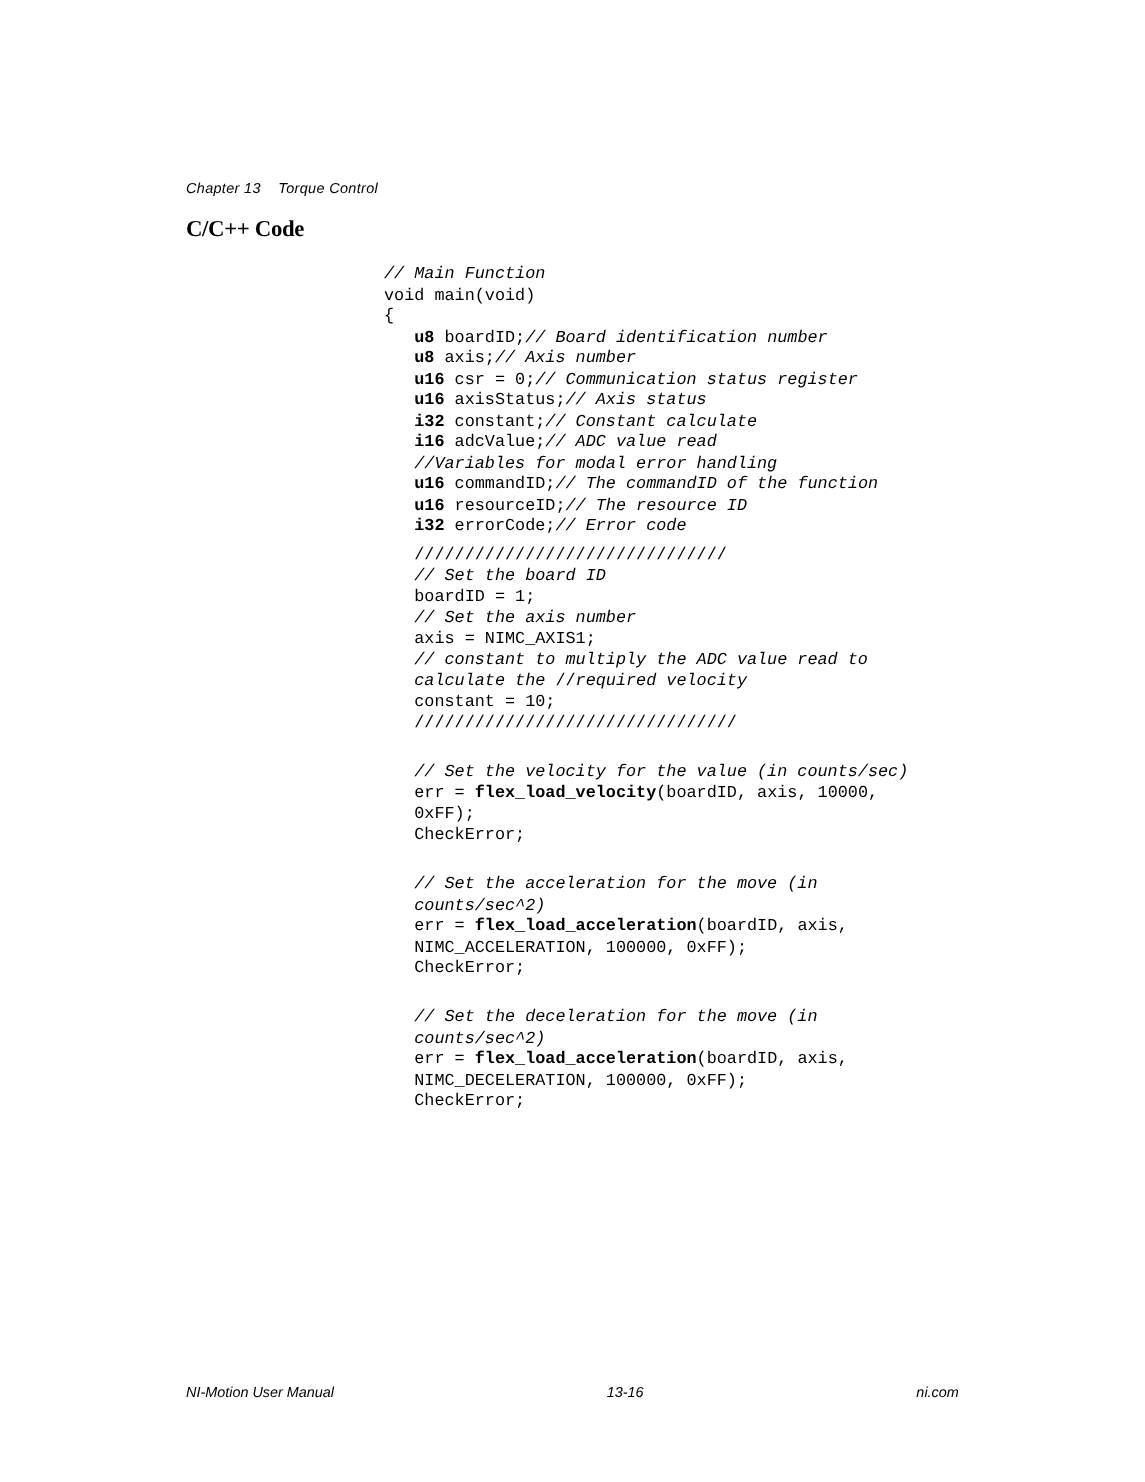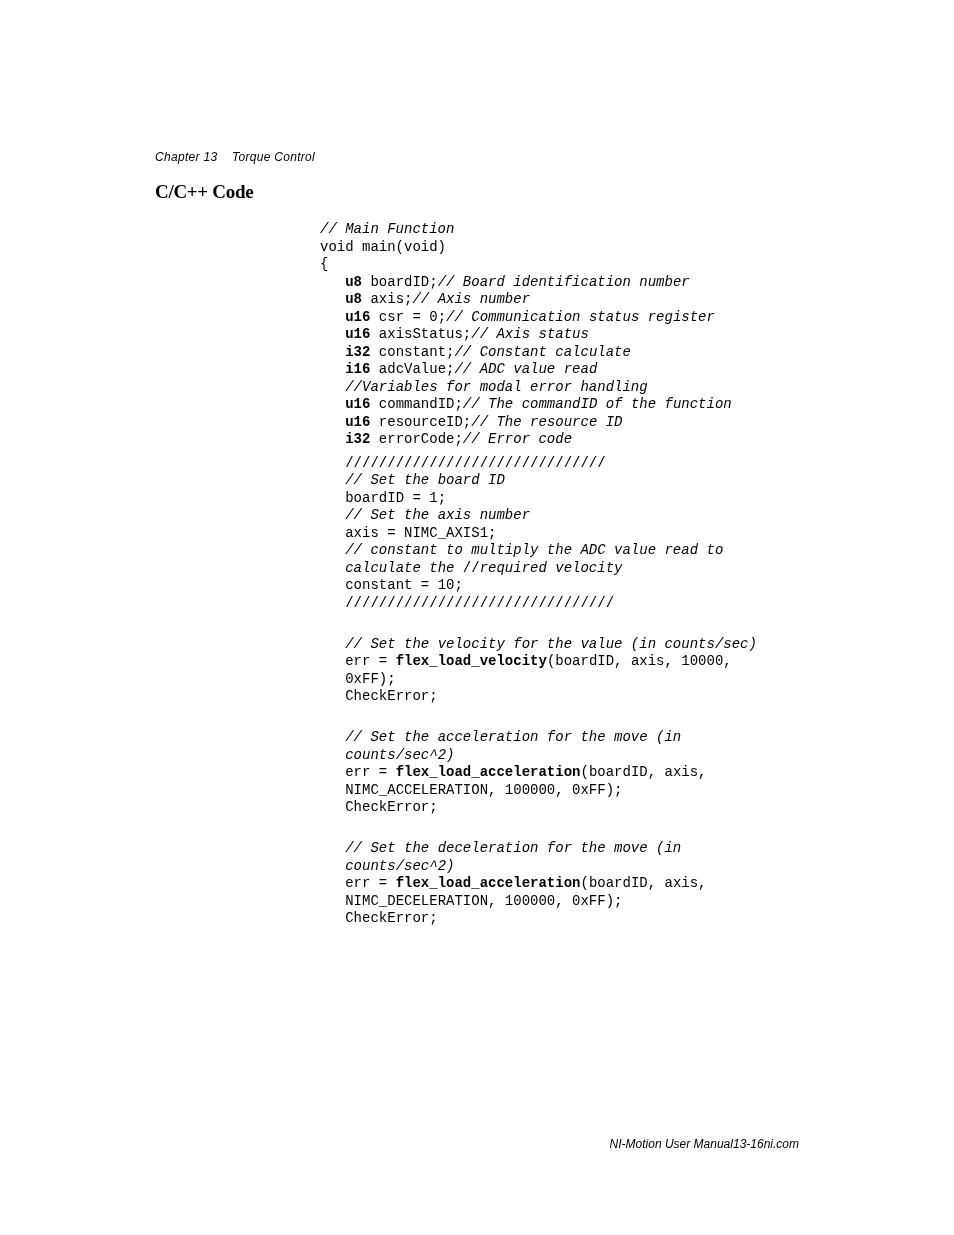--- a/index.html
+++ b/index.html
@@ -43,25 +43,25 @@
     font-family: 'Courier New', monospace;
     font-size: 14px;
     line-height: 1.25;
     white-space: pre;
   }
   .code .b { font-weight: bold; }
   .code .i { font-style: italic; }
   .code .para { margin-top: 6px; }
   .footer {
     position: absolute;
-    bottom: 84px;
+    bottom: 68px;
     left: 155px;
     right: 155px;
     display: flex;
-    justify-content: flex-end;
+    justify-content: space-between;
     font-family: Arial, Helvetica, sans-serif;
     font-size: 12px;
     font-style: italic;
   }
 </style>
 </head>
 <body>
 
 <div class="page">
   <div class="header-line">

